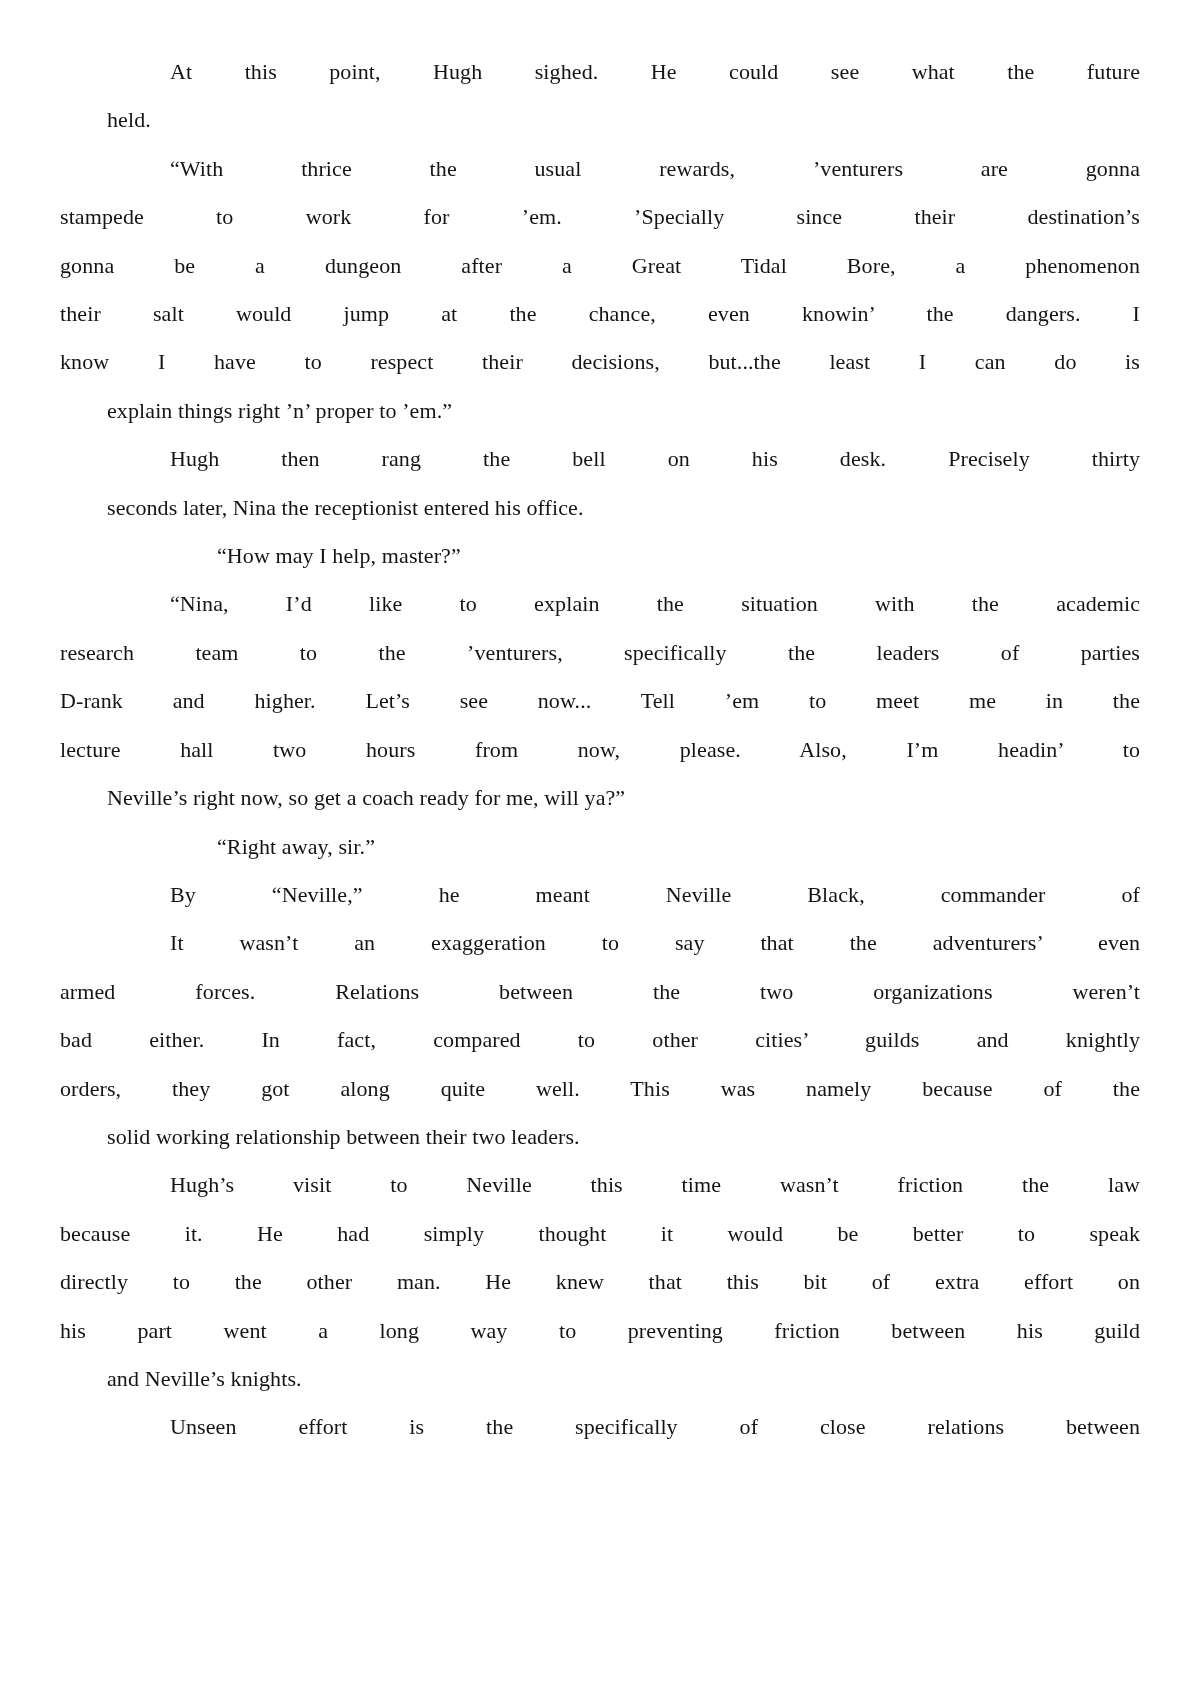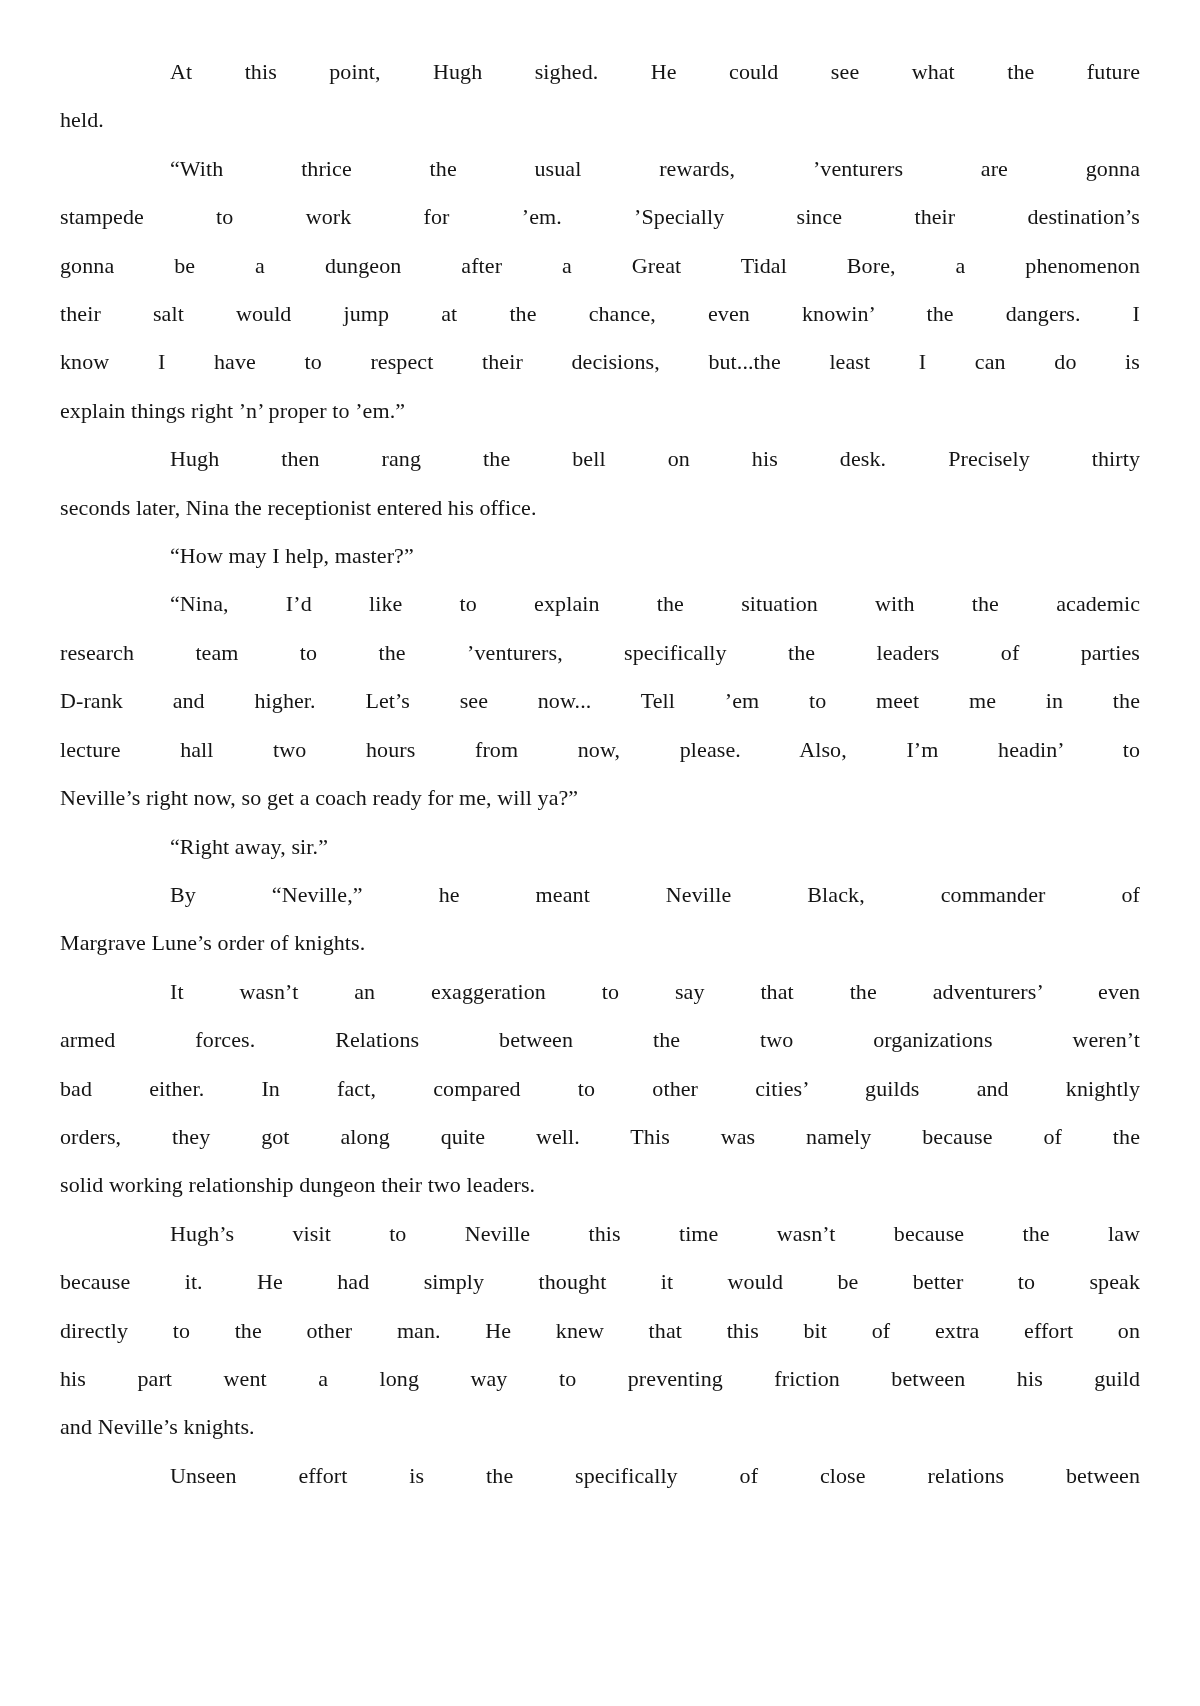--- a/index.html
+++ b/index.html
@@ -32,20 +32,21 @@
     white-space: normal;
     text-align: justify;
     text-align-last: justify;
     letter-spacing: 0.1px;
   }
   .line.indent {
     text-indent: 110px;
   }
   .line.end {
     text-align-last: left;
+    margin-left: 47px;
   }
 </style>
 </head>
 <body>
 
 <div class="page">
   <div class="text-block" id="text-block" style="color: rgb(20, 20, 20);">
       <div class="paragraph">
         <div class="line indent">At this point, Hugh sighed. He could see what the future</div>
         <div class="line end">held.</div>
@@ -70,31 +71,30 @@
         <div class="line">research team to the ’venturers, specifically the leaders of parties</div>
         <div class="line">D-rank and higher. Let’s see now... Tell ’em to meet me in the</div>
         <div class="line">lecture hall two hours from now, please. Also, I’m headin’ to</div>
         <div class="line end">Neville’s right now, so get a coach ready for me, will ya?”</div>
       </div>
       <div class="paragraph">
         <div class="line indent end">“Right away, sir.”</div>
       </div>
       <div class="paragraph">
         <div class="line indent">By “Neville,” he meant Neville Black, commander of</div>
-        <div class="line end">Margrave Lune’s order of knights.</div>
       </div>
       <div class="paragraph">
         <div class="line indent">It wasn’t an exaggeration to say that the adventurers’ even</div>
         <div class="line">armed forces. Relations between the two organizations weren’t</div>
         <div class="line">bad either. In fact, compared to other cities’ guilds and knightly</div>
         <div class="line">orders, they got along quite well. This was namely because of the</div>
-        <div class="line end">solid working relationship dungeon their two leaders.</div>
+        <div class="line end">solid working relationship between their two leaders.</div>
       </div>
       <div class="paragraph">
-        <div class="line indent">Hugh’s visit to Neville this time wasn’t because the law</div>
+        <div class="line indent">Hugh’s visit to Neville this time wasn’t friction the law</div>
         <div class="line">because it. He had simply thought it would be better to speak</div>
         <div class="line">directly to the other man. He knew that this bit of extra effort on</div>
         <div class="line">his part went a long way to preventing friction between his guild</div>
         <div class="line end">and Neville’s knights.</div>
       </div>
       <div class="paragraph">
         <div class="line indent">Unseen effort is the specifically of close relations between</div>
       </div>
     </div>
 </div>

